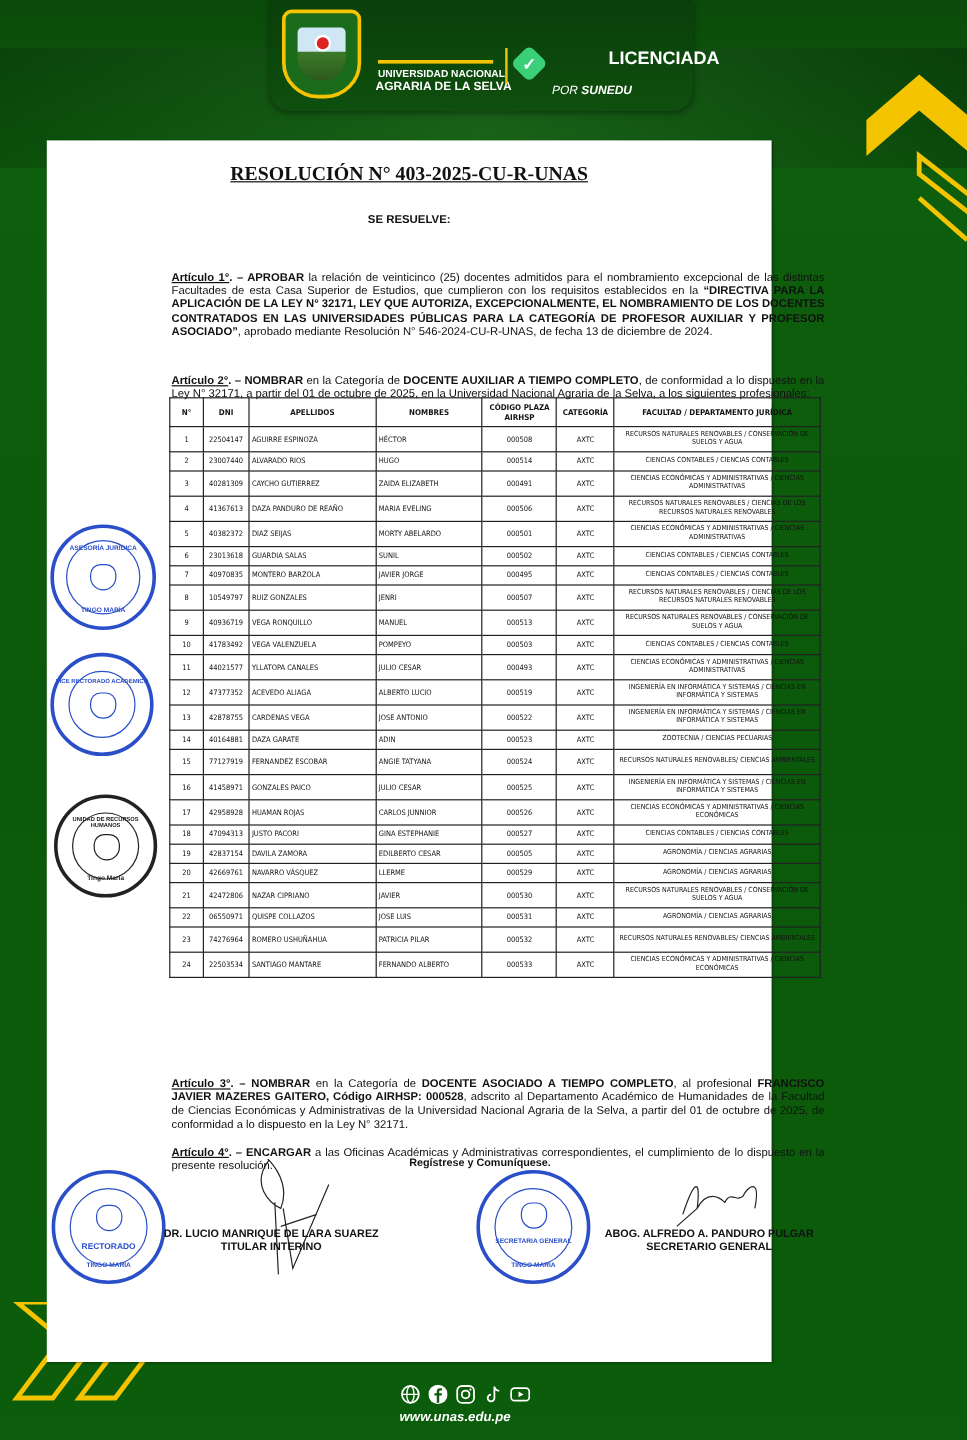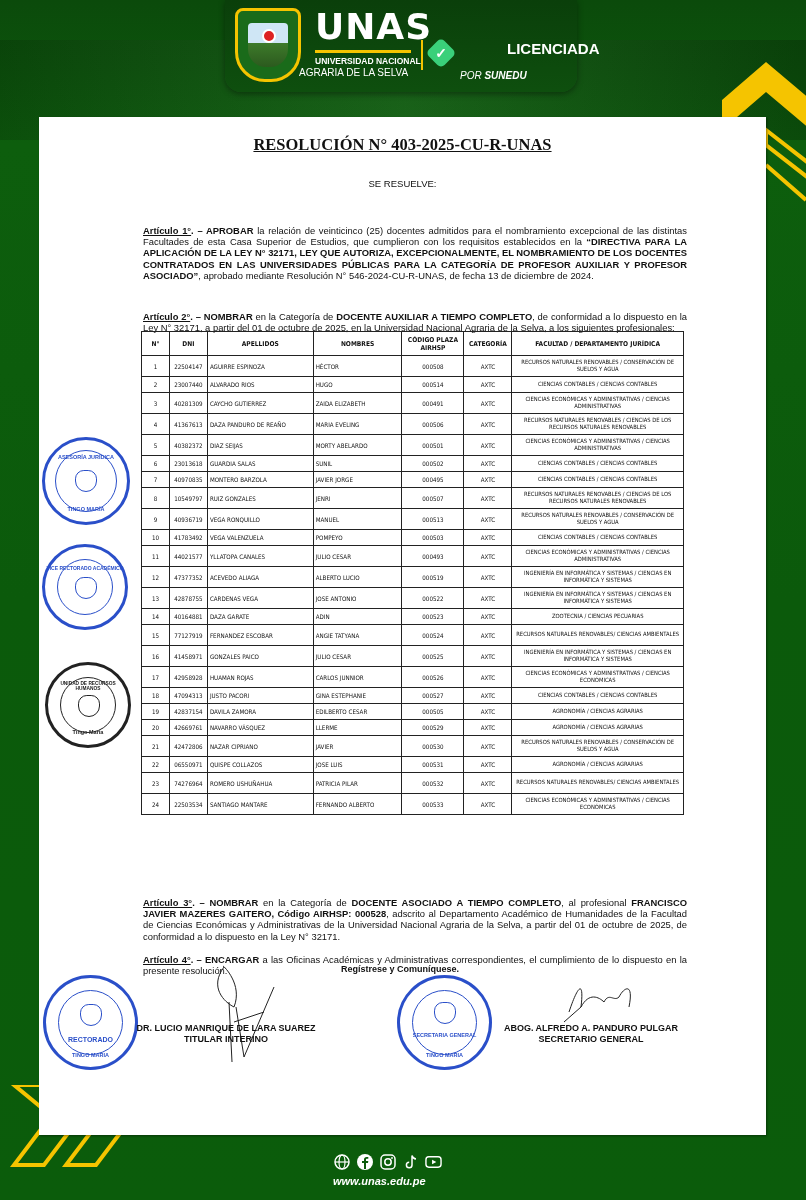--- a/index.html
+++ b/index.html
@@ -17,36 +17,36 @@
     box-shadow: 0 2px 6px rgba(0,0,0,0.4); }
   .shield { position: absolute; left: 10px; top: 8px; width: 66px; height: 74px;
     background: #1a6b1a; border: 3px solid #f5c400; border-radius: 8px 8px 30px 30px; }
   .shield-inner { position: absolute; left: 10px; top: 12px; width: 40px; height: 44px;
     background: linear-gradient(180deg, #cfe6f5 0%, #cfe6f5 45%, #3d7a2a 46%, #2c5a1e 100%);
     border-radius: 4px 4px 18px 18px; }
   .shield-sun { position: absolute; left: 14px; top: 6px; width: 14px; height: 14px; background: #d22; border-radius: 50%; border: 2px solid #fff; }
   .unas-word { position: absolute; left: 90px; top: 6px; color: #fff; font-weight: bold; font-size: 36px; letter-spacing: 1px; font-family: "DejaVu Sans", sans-serif; }
   .unas-bar { position: absolute; left: 90px; top: 50px; width: 96px; height: 3px; background: #f5c400; }
   .unas-sub1 { position: absolute; left: 90px; top: 56px; color: #fff; font-size: 8.5px; font-weight: bold; }
-  .unas-sub2 { position: absolute; left: 74px; top: 67px; color: #fff; font-size: 10px; font-weight: normal; }
+  .unas-sub2 { position: absolute; left: 88px; top: 67px; color: #fff; font-size: 10px; font-weight: bold; }
   .divider-v { position: absolute; left: 196px; top: 40px; width: 2px; height: 30px; background: #f5c400; }
   .badge { position: absolute; left: 205px; top: 42px; width: 22px; height: 22px; background: #3ad07a; border-radius: 5px; transform: rotate(45deg); }
   .badge-check { position: absolute; left: 205px; top: 42px; width: 22px; height: 22px; color: #fff; font-size: 14px; font-weight: bold; text-align: center; line-height: 22px; }
   .lic1 { position: absolute; left: 235px; top: 40px; color: #fff; font-size: 15px; font-weight: bold; margin-left: 47px; }
   .lic2 { position: absolute; left: 235px; top: 70px; color: #fff; font-size: 10px; font-style: italic; }
   .lic2 b { font-weight: bold; }
 
   
   .chev { position: absolute; }
   
-  .page { position: absolute; left: 39px; top: 117px; width: 727px; height: 1018px; background: #fff;
+  .page { position: absolute; left: 39px; top: 117px; width: 604px; height: 1018px; background: #fff;
     box-shadow: 1px 1px 2px rgba(0,0,0,0.4); padding-left: 11px; }
   .title { position: absolute; left: 0; width: 100%; top: 18px; text-align: center;
     font-family: "Liberation Serif", serif; font-weight: bold; font-size: 16.5px; text-decoration: underline; color: #111; }
-  .resuelve { position: absolute; left: 0; width: 100%; top: 61px; text-align: center; font-size: 9.5px; font-weight: normal; color: #111; }
+  .resuelve { position: absolute; left: 0; width: 100%; top: 61px; text-align: center; font-size: 9.5px; font-weight: bold; color: #111; }
   .para { position: absolute; left: 104px; width: 544px; font-size: 9.4px; line-height: 11.2px; color: #111; text-align: justify; margin-top: 28px; }
   .para u { font-weight: bold; }
   .para b { font-weight: bold; }
 
   
   table.docentes { position: absolute; left: 102px; top: 214px; width: 543px; border-collapse: collapse;
     font-family: "DejaVu Sans Condensed", "DejaVu Sans", sans-serif; font-size: 6.2px; color: #111; }
   table.docentes th, table.docentes td { border: 1px solid #222; padding: 0 2px; height: 16px; }
   table.docentes th { font-weight: bold; font-size: 6.6px; height: 24px; text-align: center; line-height: 8px; }
   table.docentes td.c { text-align: center; }
@@ -76,21 +76,20 @@
 <body>
 
 <div class="bg-streak"></div>
 
 <div class="banner">
   <div class="shield">
     <div class="shield-inner">
       <div class="shield-sun"></div>
     </div>
   </div>
-  <div class="unas-word">UNAS</div>
   <div class="unas-bar"></div>
   <div class="unas-sub1">UNIVERSIDAD NACIONAL</div>
   <div class="unas-sub2">AGRARIA DE LA SELVA</div>
   <div class="divider-v"></div>
   <div class="badge"></div>
   <div class="badge-check">✓</div>
   <div class="lic1">LICENCIADA</div>
   <div class="lic2"><span>POR</span> <b>SUNEDU</b></div>
 </div>
 

